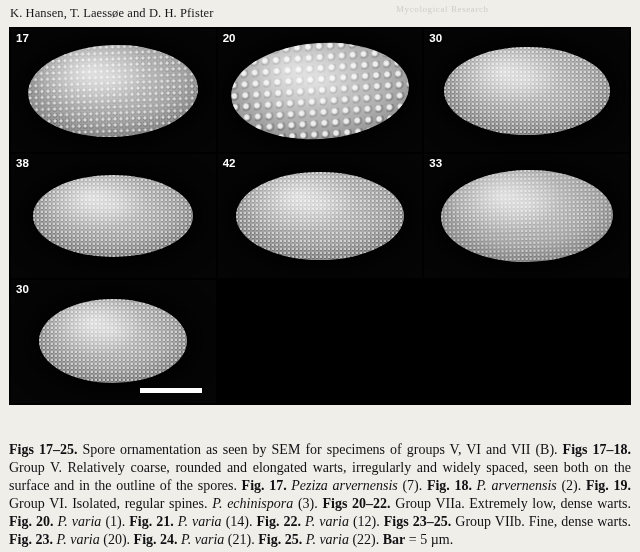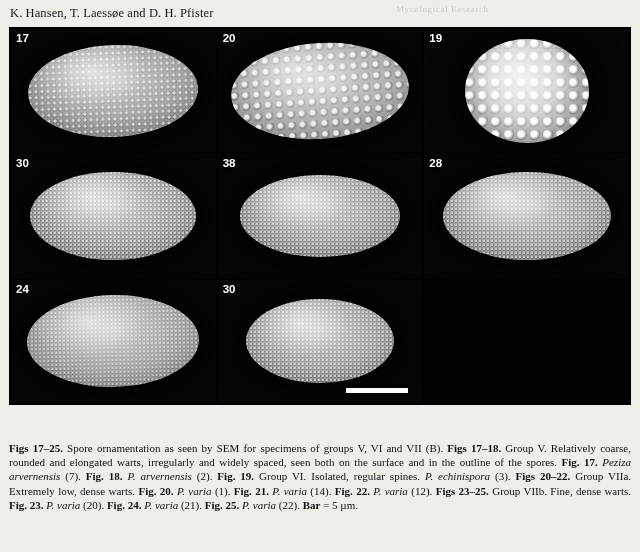--- a/index.html
+++ b/index.html
@@ -155,21 +155,21 @@
     height: 5px;
     background: #fff;
     z-index: 5;
   }
   
   .caption {
     position: absolute;
     left: 9px;
     top: 441px;
     width: 622px;
-    font-size: 11px;
+    font-size: 14px;
     line-height: 1.29;
     color: #101013;
     text-align: justify;
   }
   .caption b { font-weight: bold; }
   .caption i { font-style: italic; }
 </style>
 </head>
 <body>
 
@@ -186,43 +186,39 @@
     <div class="panel">
       <span class="fignum">17</span>
       <div class="spore body tex-med" style="width:170px;height:92px;transform:translate(-50%,-50%) rotate(-2deg);"></div>
     </div>
 
     <div class="panel">
       <span class="fignum">20</span>
       <div class="spore body-coarse tex-coarse" style="width:178px;height:96px;transform:translate(-50%,-50%) rotate(-4deg);"></div>
     </div>
 
-    <div class="panel">
-      <span class="fignum">19</span>
-      <div class="spore body-round tex-spine" style="width:124px;height:104px;"></div>
-    </div>
 
     <div class="panel">
       <span class="fignum">30</span>
       <div class="spore body tex-fine" style="width:166px;height:88px;"></div>
     </div>
 
 
     <div class="panel">
       <span class="fignum">38</span>
       <div class="spore body tex-fine" style="width:160px;height:82px;"></div>
     </div>
 
     <div class="panel">
-      <span class="fignum">28</span>
+      <span class="fignum">42</span>
       <div class="spore body tex-fine" style="width:168px;height:88px;"></div>
     </div>
 
     <div class="panel">
-      <span class="fignum">24</span>
+      <span class="fignum">33</span>
       <div class="spore body tex-fine" style="width:172px;height:92px;transform:translate(-50%,-50%) rotate(-1deg);"></div>
     </div>
 
     <div class="panel">
       <span class="fignum">30</span>
       <div class="spore body tex-fine" style="width:148px;height:84px;"></div>
       <div class="scalebar"></div>
     </div>
 
   </div>

